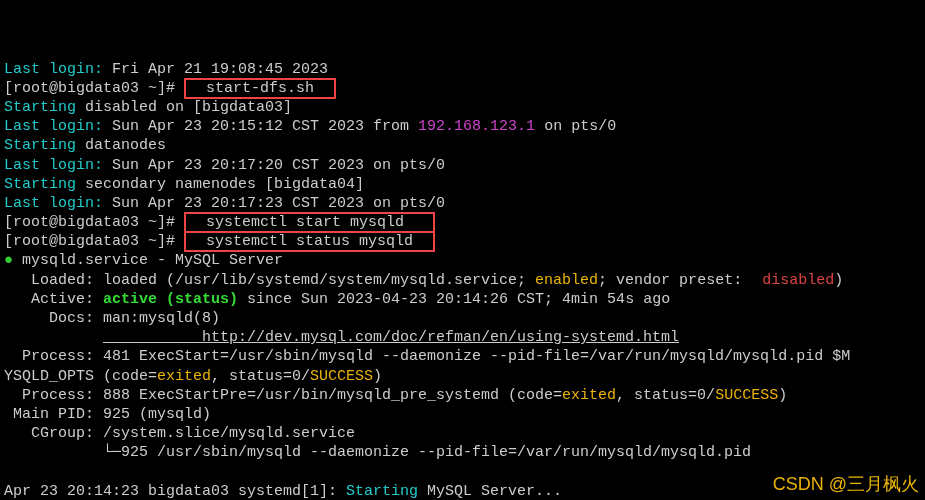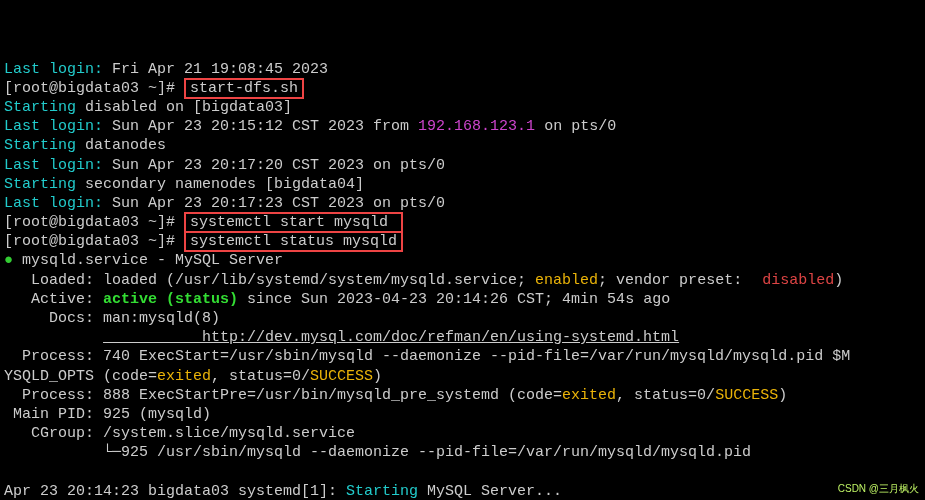--- a/index.html
+++ b/index.html
@@ -14,29 +14,29 @@
     height: 500px;
     padding: 2px 4px;
     overflow: hidden;
     position: relative;
   }
   .c-cyan { color: #22cccc; }
   .c-green { color: #eab308; }
   .c-green-b { color: #33dd33; font-weight: bold; }
   .c-magenta { color: #cc44cc; }
   .c-red { color: #dd4444; margin-left: 11px; }
-  .box-red { border: 2px solid #e44; padding: 0 4px; }
+  .box-red { border: 2px solid #e44; padding: 0 20px; }
   .bullet { color: #33cc33; }
   .under { text-decoration: underline; }
   .watermark {
     position: absolute;
     right: 6px;
     bottom: 4px;
-    color: #bef264;
-    font-size: 10px;
+    color: #eab308;
+    font-size: 18px;
     font-family: sans-serif;
   }
 </style>
 </head>
 <body>
 
 
 <div><span class="c-cyan">Last login:</span><span> Fri Apr 21 19:08:45 2023</span>
 <span>[root@bigdata03 ~]# </span><span class="box-red">start-dfs.sh</span>
 <span class="c-cyan">Starting</span><span> disabled on [bigdata03]</span>
@@ -45,21 +45,21 @@
 <span class="c-cyan">Last login:</span><span> Sun Apr 23 20:17:20 CST 2023 on pts/0</span>
 <span class="c-cyan">Starting</span><span> secondary namenodes [bigdata04]</span>
 <span class="c-cyan">Last login:</span><span> Sun Apr 23 20:17:23 CST 2023 on pts/0</span>
 <span>[root@bigdata03 ~]# </span><span class="box-red">systemctl start mysqld </span>
 <span>[root@bigdata03 ~]# </span><span class="box-red">systemctl status mysqld</span>
 <span class="bullet">●</span><span> mysqld.service - MySQL Server</span>
 <span>   Loaded: loaded (/usr/lib/systemd/system/mysqld.service; </span><span class="c-green">enabled</span><span>; vendor preset: </span><span class="c-red">disabled</span><span>)</span>
 <span>   Active: </span><span class="c-green-b">active (status)</span><span> since Sun 2023-04-23 20:14:26 CST; 4min 54s ago</span>
 <span>     Docs: man:mysqld(8)</span>
 <span>           </span><span class="under">           http://dev.mysql.com/doc/refman/en/using-systemd.html</span>
-<span>  Process: 740 ExecStart=/usr/sbin/mysqld --daemonize --pid-file=/var/run/mysqld/mysqld.pid $M</span>
+<span>  Process: 481 ExecStart=/usr/sbin/mysqld --daemonize --pid-file=/var/run/mysqld/mysqld.pid $M</span>
 <span>YSQLD_OPTS (code=</span><span class="c-green">exited</span><span>, status=0/</span><span class="c-green">SUCCESS</span><span>)</span>
 <span>  Process: 888 ExecStartPre=/usr/bin/mysqld_pre_systemd (code=</span><span class="c-green">exited</span><span>, status=0/</span><span class="c-green">SUCCESS</span><span>)</span>
 <span> Main PID: 925 (mysqld)</span>
 <span>   CGroup: /system.slice/mysqld.service</span>
 <span>           └─925 /usr/sbin/mysqld --daemonize --pid-file=/var/run/mysqld/mysqld.pid</span>
 
 <span>Apr 23 20:14:23 bigdata03 systemd[1]: </span><span class="c-cyan">Starting</span><span> MySQL Server...</span>
 
 </div>
 

